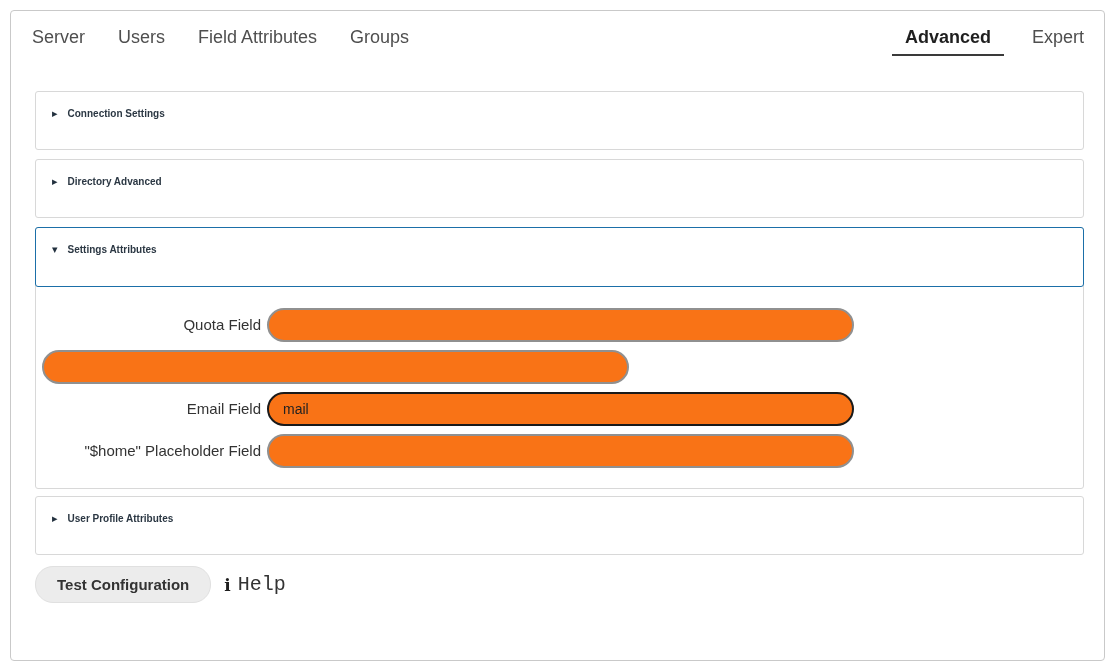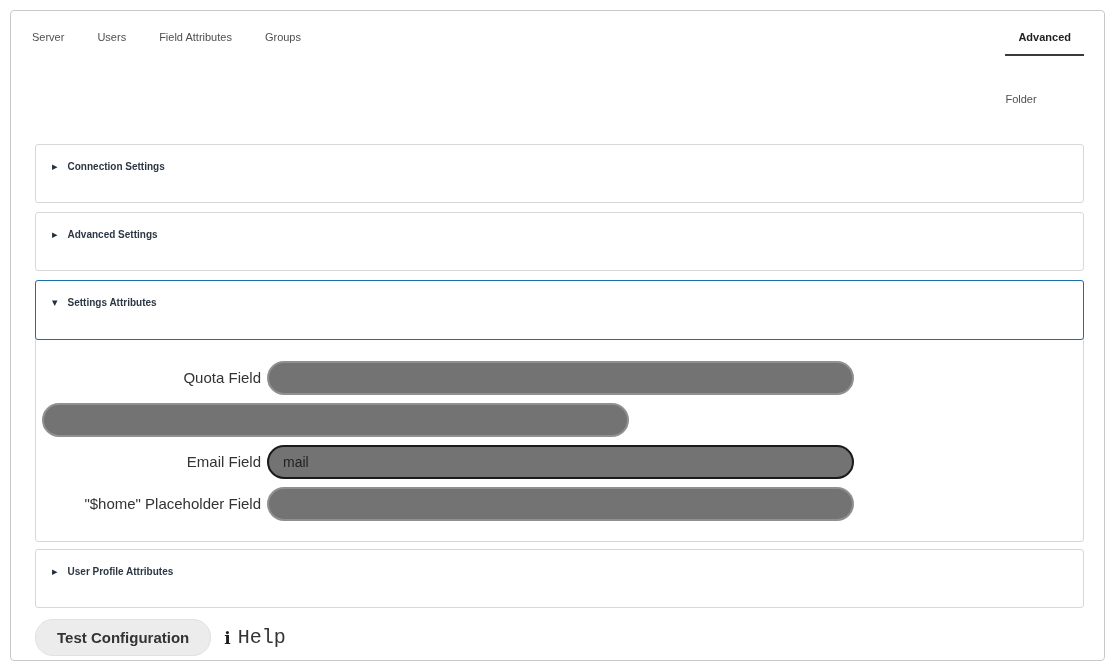--- a/index.html
+++ b/index.html
@@ -18,27 +18,27 @@
     border-radius: 4px;
   }
   
   .tabs-row {
     display: flex;
     align-items: flex-start;
     margin: 11px 20px 0 21px;
   }
   .tabs-left { display: flex; gap: 33px; padding-top: 5px; }
   .tab {
-    font-size: 11px;
+    font-size: 18px;
     color: #4f4f4f;
     line-height: 20px;
     white-space: nowrap;
     cursor: pointer;
   }
-  .tabs-right { margin-left: auto; display: flex; gap: 28px; align-items: flex-start; flex-direction: column; }
+  .tabs-right { margin-left: auto; display: flex; gap: 28px; align-items: flex-start; }
   .tab-active {
     font-weight: bold;
     color: #1f1f1f;
     padding: 5px 13px 7px 13px;
     border-bottom: 2px solid #3a3a3a;
   }
   .tabs-right .tab-plain { padding-top: 5px; }
   
   .sections { margin: 35px 20px 0 24px; }
   .section {
@@ -96,21 +96,21 @@
   .field {
     width: 587px;
     height: 34px;
     margin-left: 6px;
     border: 2px solid #909090;
     border-radius: 17px;
     padding: 0 14px;
     font-size: 14px;
     font-family: "Liberation Sans", "DejaVu Sans", sans-serif;
     color: #222222;
-    background: #737373;
+    background: #f97316;
     outline: none;
   }
   .field-focused { border-color: #1a1a1a; }
   
   .footer {
     display: flex;
     align-items: center;
     margin: 11px 20px 0 24px;
   }
   .test-btn {
@@ -148,37 +148,37 @@
 
   <div class="tabs-row">
     <div class="tabs-left">
       <span class="tab">Server</span>
       <span class="tab">Users</span>
       <span class="tab">Field Attributes</span>
       <span class="tab">Groups</span>
     </div>
     <div class="tabs-right">
       <span class="tab tab-active">Advanced</span>
-      <span class="tab tab-plain">Folder</span>
+      <span class="tab tab-plain">Expert</span>
     </div>
   </div>
 
   <div class="sections">
 
     <div class="section section-collapsed">
       <div class="section-header">
         <span class="marker">▸</span>
         <span class="section-title">Connection Settings</span>
       </div>
     </div>
 
     <div class="section section-collapsed">
       <div class="section-header">
         <span class="marker">▸</span>
-        <span class="section-title">Advanced Settings</span>
+        <span class="section-title">Directory Advanced</span>
       </div>
     </div>
 
     <div class="section section-expanded">
       <div class="expanded-header">
         <div class="section-header">
           <span class="marker">▾</span>
           <span class="section-title">Settings Attributes</span>
         </div>
       </div>

